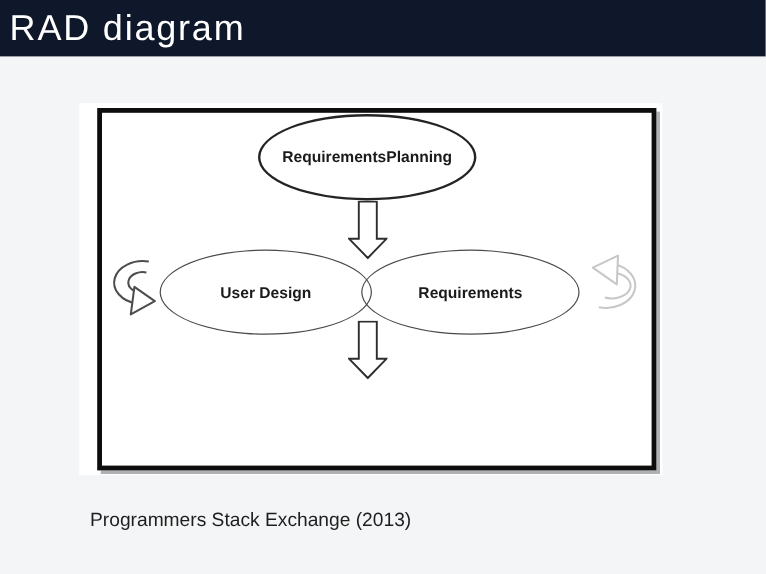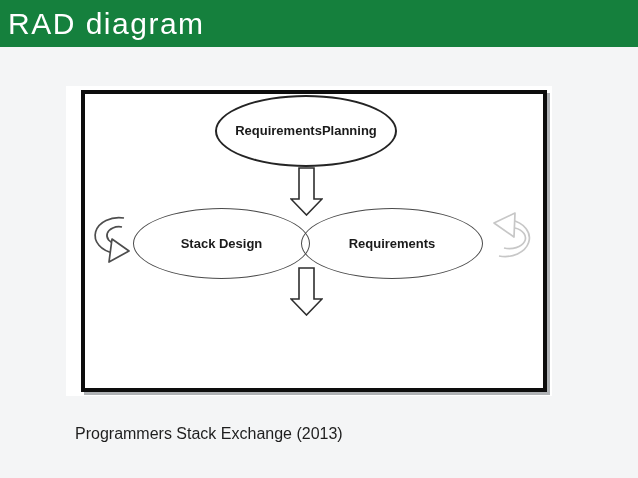--- a/index.html
+++ b/index.html
@@ -7,21 +7,21 @@
     width: 638px; height: 478px;
     background: #F4F5F6;
     font-family: "Liberation Sans", sans-serif;
     overflow: hidden;
   }
   .slide { position: relative; width: 638px; height: 478px; }
 
   
   .titlebar {
     position: absolute; left: 0; top: 0; width: 638px; height: 47px;
-    background: #15803d;
+    background: #0f172a;
     display: flex; align-items: center;
   }
   .titlebar .title-text {
     color: #FFFFFF; font-size: 30px; letter-spacing: 1.5px;
     padding-left: 8px; line-height: 1;
   }
 
   
   .figure-panel {
     position: absolute; left: 66px; top: 86px; width: 486px; height: 310px;
@@ -89,21 +89,21 @@
     <path d="M8 46 A21 16 0 1 0 20 10"></path>
     <path d="M13 38 A12 8 0 1 0 24 18"></path>
     <polygon points="24,3 3,13 23,27"></polygon>
   </svg>
 
   <div class="ellipse dark node-req">
     <span>Requirements</span>
     <span>Planning</span>
   </div>
   <div class="ellipse mid node-user">
-    <span>Stack Design</span>
+    <span>User Design</span>
   </div>
   <div class="ellipse mid node-con">
     <span>Requirements</span>
   </div>
 
   <svg class="abs flow-arrow" style="left:290px; top:167px;" width="33" height="49" viewBox="0 0 33 49" preserveAspectRatio="none" aria-hidden="true">
     <path d="M9 1 L24 1 L24 32 L32 32 L16.5 48 L1 32 L9 32 Z"></path>
   </svg>
   <svg class="abs flow-arrow" style="left:290px; top:267px;" width="33" height="49" viewBox="0 0 33 49" preserveAspectRatio="none" aria-hidden="true">
     <path d="M9 1 L24 1 L24 32 L32 32 L16.5 48 L1 32 L9 32 Z"></path>

